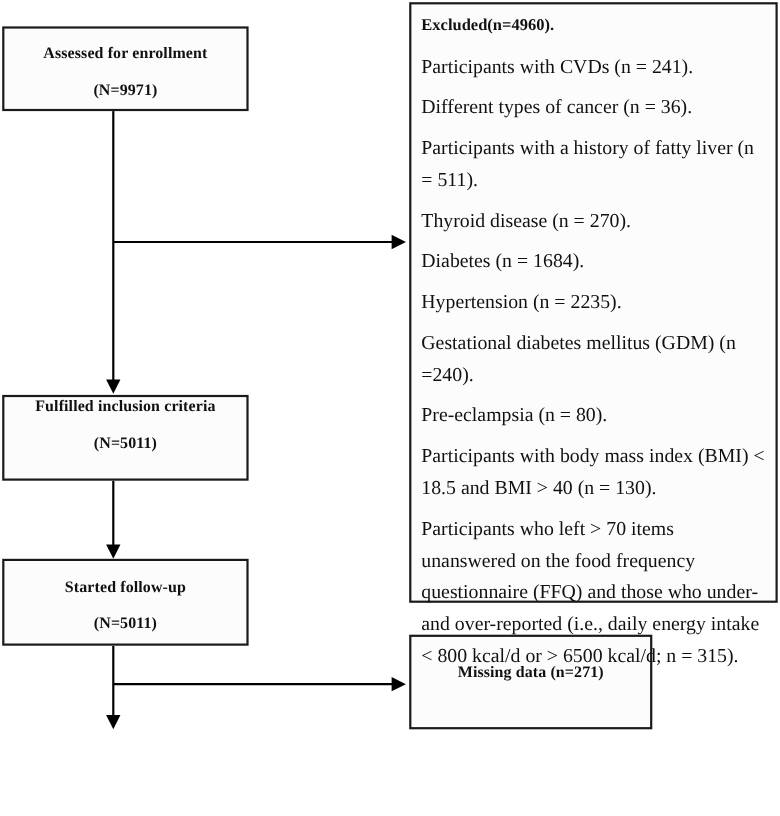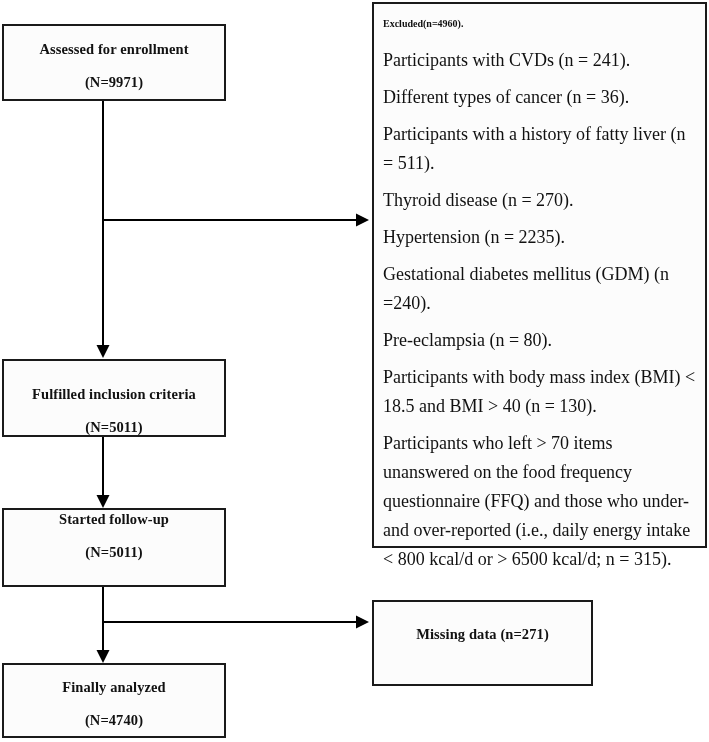--- a/index.html
+++ b/index.html
@@ -31,38 +31,38 @@
     color: #111111;
   }
   .flow-box .box-title,
   .flow-box .box-n {
     font-weight: bold;
     font-size: 14.5px;
     line-height: 18px;
     letter-spacing: 0.1px;
   }
   .box-assessed  { left: 2px;   top: 24px;  width: 224px; height: 77px; padding-top: 14px; row-gap: 15px; }
-  .box-fulfilled { left: 2px;   top: 359px; width: 224px; height: 78px; padding-top: 24px; row-gap: 15px; }
-  .box-started   { left: 2px;   top: 508px; width: 224px; height: 79px; row-gap: 15px; }
+  .box-fulfilled { left: 2px;   top: 359px; width: 224px; height: 78px; padding-top: 0; row-gap: 15px; }
+  .box-started   { left: 2px;   top: 508px; width: 224px; height: 79px; padding-top: 15px; row-gap: 15px; }
   .box-analyzed  { left: 2px;   top: 663px; width: 224px; height: 75px; padding-top: 13px; row-gap: 15px; }
-  .box-missing   { left: 372px; top: 600px; width: 221px; height: 86px; padding-top: 23px; }
+  .box-missing   { left: 372px; top: 577px; width: 221px; height: 86px; padding-top: 23px; }
 
   .box-excluded {
     position: absolute;
     box-sizing: border-box;
     left: 372px; top: 2px;
     width: 335px; height: 546px;
     border: 2px solid #1a1a1a;
     background: #fcfcfc;
     padding: 5px 8px 0 9px;
     color: #111111;
   }
   .excluded-title {
     font-weight: bold;
-    font-size: 10px;
+    font-size: 15px;
     line-height: 29px;
     margin: 0 0 8px 0;
   }
   .excluded-list p {
     font-size: 18px;
     font-weight: normal;
     line-height: 29px;
     margin: 0 0 8px 0;
   }
 </style>
@@ -107,36 +107,33 @@
   <div class="flow-box box-fulfilled">
     <div class="box-title">Fulfilled inclusion criteria</div>
     <div class="box-n">(N=5011)</div>
   </div>
 
   <div class="flow-box box-started">
     <div class="box-title">Started follow-up</div>
     <div class="box-n">(N=5011)</div>
   </div>
 
-  <div class="flow-box box-analyzed">
-    <div class="box-title">Finally analyzed</div>
-    <div class="box-n">(N=4740)</div>
-  </div>
 
   <div class="flow-box box-missing">
     <div class="box-title">Missing data (n=271)</div>
   </div>
 
   <div class="box-excluded">
     <p class="excluded-title">Excluded(n=4960).</p>
     <div class="excluded-list">
         <p>Participants with CVDs (n = 241).</p>
         <p>Different types of cancer (n = 36).</p>
         <p>Participants with a history of fatty liver (n = 511).</p>
         <p>Thyroid disease (n = 270).</p>
+        <p>Diabetes (n = 1684).</p>
         <p>Hypertension (n = 2235).</p>
         <p>Gestational diabetes mellitus (GDM) (n =240).</p>
         <p>Pre-eclampsia (n = 80).</p>
         <p>Participants with body mass index (BMI) &lt; 18.5 and BMI &gt; 40 (n = 130).</p>
         <p>Participants who left &gt; 70 items unanswered on the food frequency questionnaire (FFQ) and those who under- and over-reported (i.e., daily energy intake &lt; 800 kcal/d or &gt; 6500 kcal/d; n = 315).</p>
       </div>
   </div>
 
 </div>
 

